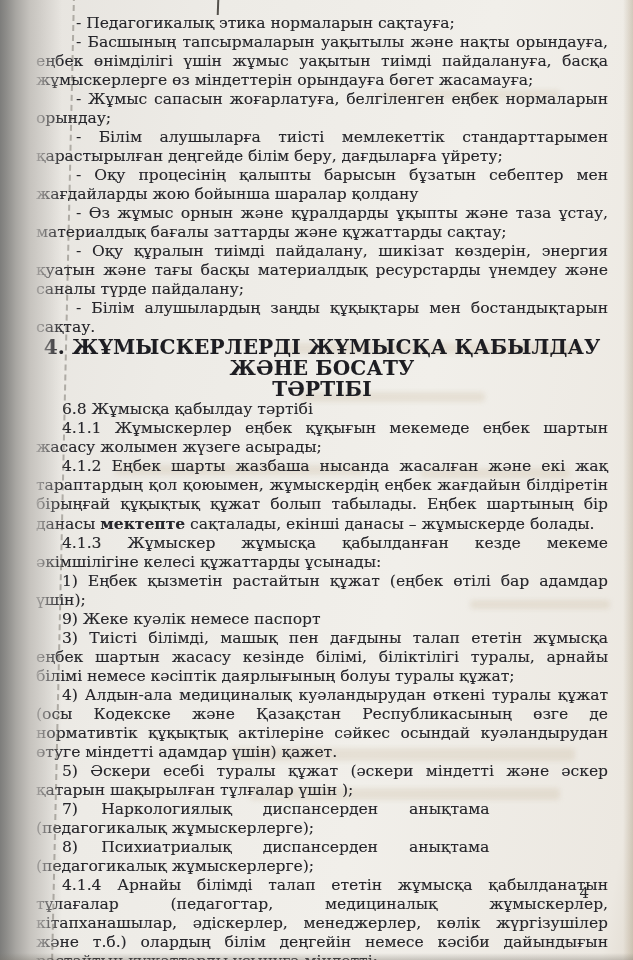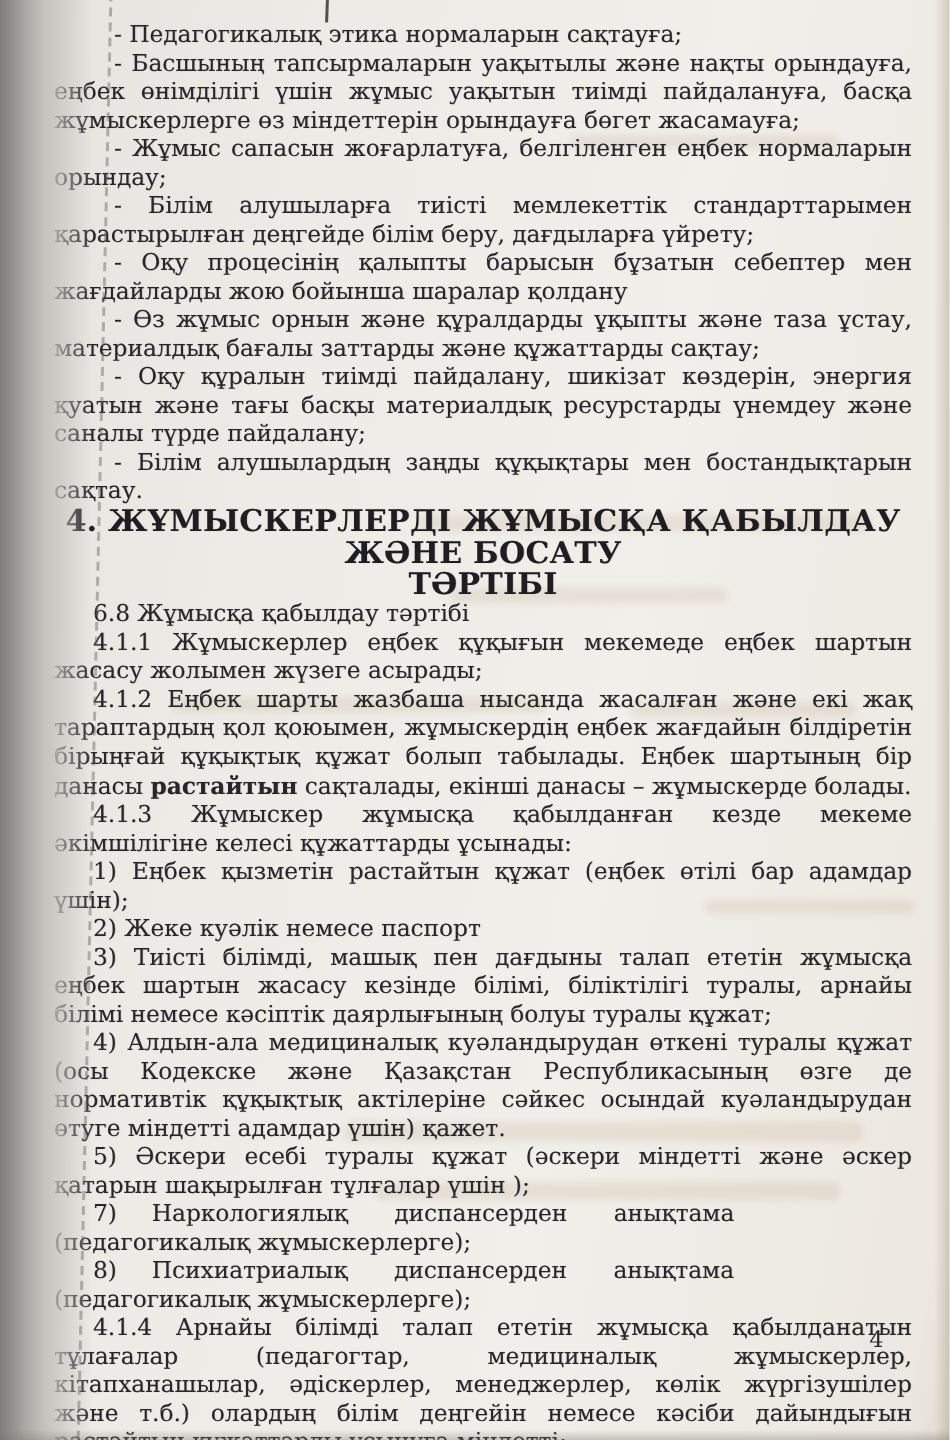--- a/index.html
+++ b/index.html
@@ -91,24 +91,24 @@
       <p class="para-bullet">- Басшының тапсырмаларын уақытылы және нақты орындауға, еңбек өнімділігі үшін жұмыс уақытын тиімді пайдалануға, басқа жұмыскерлерге өз міндеттерін орындауға бөгет жасамауға;</p>
       <p class="para-bullet">- Жұмыс сапасын жоғарлатуға, белгіленген еңбек нормаларын орындау;</p>
       <p class="para-bullet">- Білім алушыларға тиісті мемлекеттік стандарттарымен қарастырылған деңгейде білім беру, дағдыларға үйрету;</p>
       <p class="para-bullet">- Оқу процесінің қалыпты барысын бұзатын себептер мен жағдайларды жою бойынша шаралар қолдану</p>
       <p class="para-bullet">- Өз жұмыс орнын және құралдарды ұқыпты және таза ұстау, материалдық бағалы заттарды және құжаттарды сақтау;</p>
       <p class="para-bullet">- Оқу құралын тиімді пайдалану, шикізат көздерін, энергия қуатын және тағы басқы материалдық ресурстарды үнемдеу және саналы түрде пайдалану;</p>
       <p class="para-bullet">- Білім алушылардың заңды құқықтары мен бостандықтарын сақтау.</p>
       <p class="para-heading">4.  ЖҰМЫСКЕРЛЕРДІ ЖҰМЫСҚА ҚАБЫЛДАУ ЖӘНЕ БОСАТУ<br>ТӘРТІБІ</p>
       <p class="para-body">6.8 Жұмысқа қабылдау тәртібі</p>
       <p class="para-body">4.1.1 Жұмыскерлер еңбек құқығын мекемеде еңбек шартын жасасу жолымен жүзеге асырады;</p>
-      <p class="para-body">4.1.2 Еңбек шарты жазбаша нысанда жасалған және екі жақ тараптардың қол қоюымен, жұмыскердің еңбек жағдайын білдіретін бірыңғай құқықтық құжат болып табылады. Еңбек шартының бір данасы <b>растайтын</b> сақталады, екінші данасы – жұмыскерде болады.</p>
+      <p class="para-body">4.1.2 Еңбек шарты жазбаша нысанда жасалған және екі жақ тараптардың қол қоюымен, жұмыскердің еңбек жағдайын білдіретін бірыңғай құқықтық құжат болып табылады. Еңбек шартының бір данасы <b>мектепте</b> сақталады, екінші данасы – жұмыскерде болады.</p>
       <p class="para-body">4.1.3 Жұмыскер жұмысқа қабылданған кезде мекеме әкімшілігіне келесі құжаттарды ұсынады:</p>
       <p class="para-item">1) Еңбек қызметін растайтын құжат (еңбек өтілі бар адамдар үшін);</p>
-      <p class="para-item">2) Жеке куәлік немесе паспорт</p>
+      <p class="para-item">9) Жеке куәлік немесе паспорт</p>
       <p class="para-item">3) Тиісті білімді, машық пен дағдыны талап ететін жұмысқа еңбек шартын жасасу кезінде білімі, біліктілігі туралы, арнайы білімі немесе кәсіптік даярлығының болуы туралы құжат;</p>
       <p class="para-item">4) Алдын-ала медициналық куәландырудан өткені туралы құжат (осы Кодекске және Қазақстан Республикасының өзге де нормативтік құқықтық актілеріне сәйкес осындай куәландырудан өтуге міндетті адамдар үшін) қажет.</p>
       <p class="para-item">5) Әскери есебі туралы құжат (әскери міндетті және әскер қатарын шақырылған тұлғалар үшін );</p>
       <p class="para-item-gapped">7)  Наркологиялық  диспансерден  анықтама  (педагогикалық жұмыскерлерге);</p>
       <p class="para-item-gapped">8)  Психиатриалық  диспансерден  анықтама  (педагогикалық жұмыскерлерге);</p>
       <p class="para-body">4.1.4 Арнайы білімді талап ететін жұмысқа қабылданатын тұлағалар (педагогтар, медициналық жұмыскерлер, кітапханашылар, әдіскерлер, менеджерлер, көлік жүргізушілер және т.б.) олардың білім деңгейін немесе кәсіби дайындығын растайтын құжаттарды ұсынуға міндетті;</p>
     </div>
 
   <div class="scan-edge"></div>
   <div class="crease"></div>

